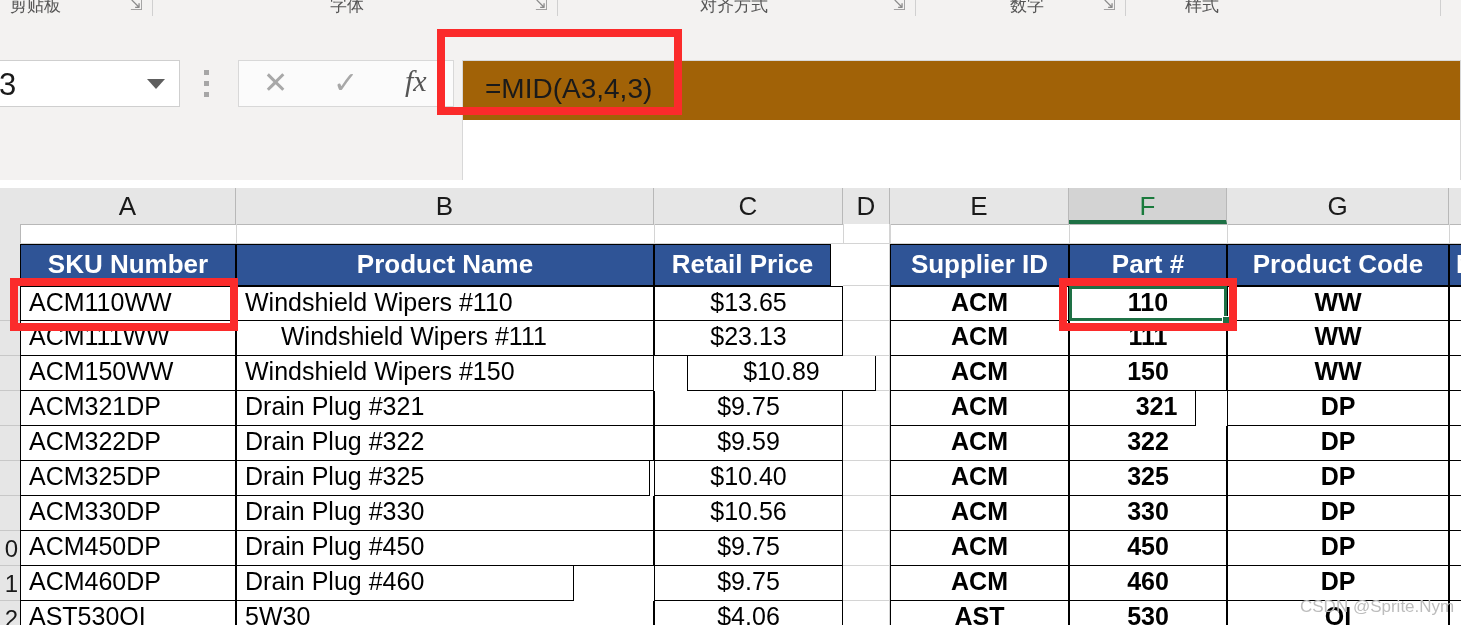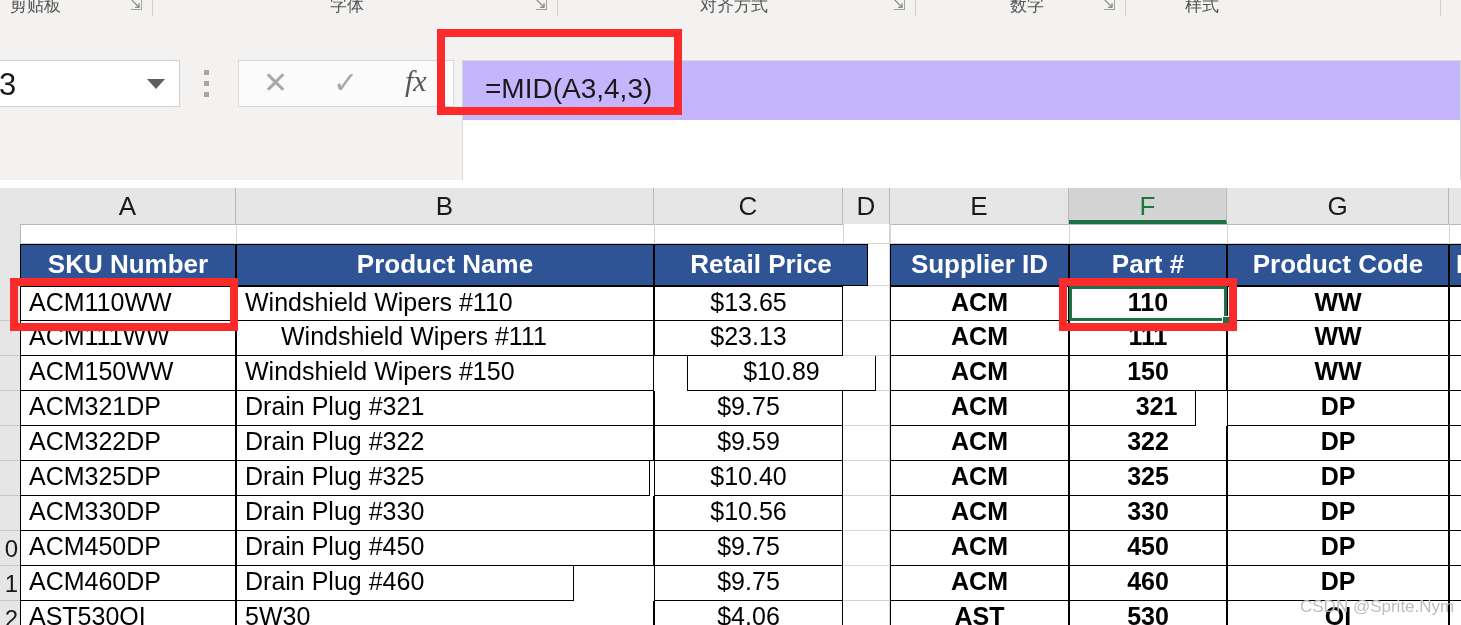--- a/index.html
+++ b/index.html
@@ -110,21 +110,21 @@
     color: #a8a8a8;
     font-weight: 300;
   }
   .fb-ico.x   { left: 24px; }
   .fb-ico.ck  { left: 94px; color: #a8a8a8; }
   .fb-ico.fx  { left: 166px; color: #555555; font-family: "Liberation Serif", serif; font-style: italic; font-size: 30px; top: 3px;}
   .fb-input {
     position: absolute;
     left: 462px; top: 40px;
     width: 999px; height: 60px;
-    background: #c4b5fd;
+    background: #a16207;
     border: 1px solid #d8d8d8;
     border-bottom: none;
     box-sizing: border-box;
   }
   .fb-formula {
     position: absolute;
     left: 22px; top: 12px;
     font-size: 28px;
     color: #1a1a1a;
   }
@@ -379,21 +379,21 @@
         <div class="gline-v" style="left: 236px; top: 44px; height: 20px;"></div>
         <div class="gline-v" style="left: 654px; top: 44px; height: 20px;"></div>
         <div class="gline-v" style="left: 843px; top: 44px; height: 20px;"></div>
         <div class="gline-v" style="left: 890px; top: 44px; height: 20px;"></div>
         <div class="gline-v" style="left: 1069px; top: 44px; height: 20px;"></div>
         <div class="gline-v" style="left: 1227px; top: 44px; height: 20px;"></div>
         <div class="gline-v" style="left: 1449px; top: 44px; height: 20px;"></div>
         <div class="gline-h" style="left: 20px; top: 63px; width: 1441px;"></div>
         <div class="cell hdr" style="left: 20px; width: 216px; top: 64px; height: 42px; line-height: 38px;">SKU Number</div>
         <div class="cell hdr" style="left: 236px; width: 418px; top: 64px; height: 42px; line-height: 38px;">Product Name</div>
-        <div class="cell hdr" style="left: 654px; width: 214px; top: 64px; height: 42px; line-height: 38px;">Retail Price</div>
+        <div class="cell hdr" style="left: 654px; width: 177px; top: 64px; height: 42px; line-height: 38px;">Retail Price</div>
         <div class="cell hdr" style="left: 890px; width: 179px; top: 64px; height: 42px; line-height: 38px;">Supplier ID</div>
         <div class="cell hdr" style="left: 1069px; width: 158px; top: 64px; height: 42px; line-height: 38px;">Part #</div>
         <div class="cell hdr" style="left: 1227px; width: 222px; top: 64px; height: 42px; line-height: 38px;">Product Code</div>
         <div class="cell hdr" style="left: 1449px; width: 60px; top: 64px; height: 42px; line-height: 38px; text-align: left; padding-left: 6px;">N</div>
         <div class="cell body left first" style="left: 20px; width: 216px; top: 106px; height: 35px; line-height: 31px;">ACM110WW</div>
         <div class="cell body left first" style="left: 236px; width: 418px; top: 106px; height: 35px; line-height: 31px;">Windshield Wipers #110</div>
         <div class="cell body center first" style="left: 654px; width: 189px; top: 106px; height: 35px; line-height: 31px;">$13.65</div>
         <div class="cell body center bold first" style="left: 890px; width: 179px; top: 106px; height: 35px; line-height: 31px;">ACM</div>
         <div class="cell body center bold first" style="left: 1069px; width: 158px; top: 106px; height: 35px; line-height: 31px;">110</div>
         <div class="cell body center bold first" style="left: 1227px; width: 222px; top: 106px; height: 35px; line-height: 31px;">WW</div>

